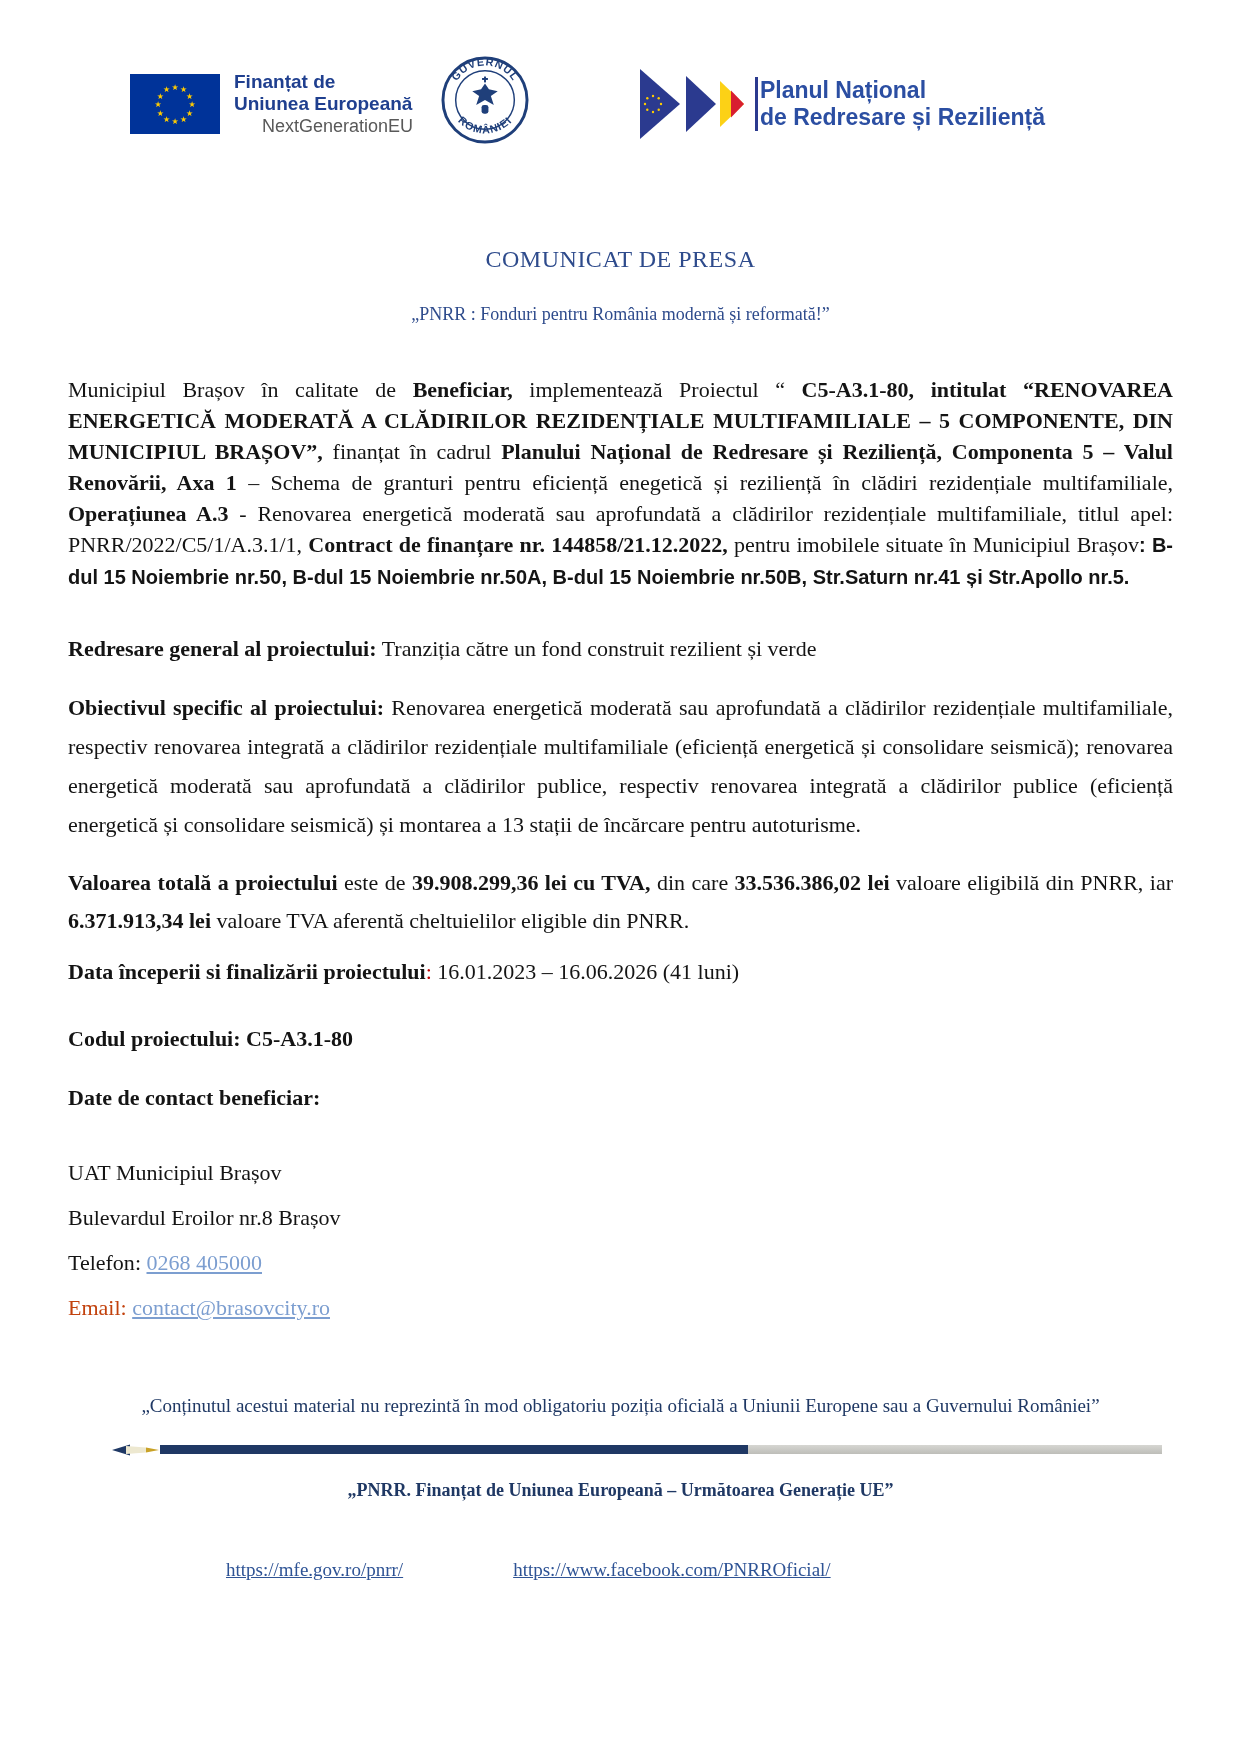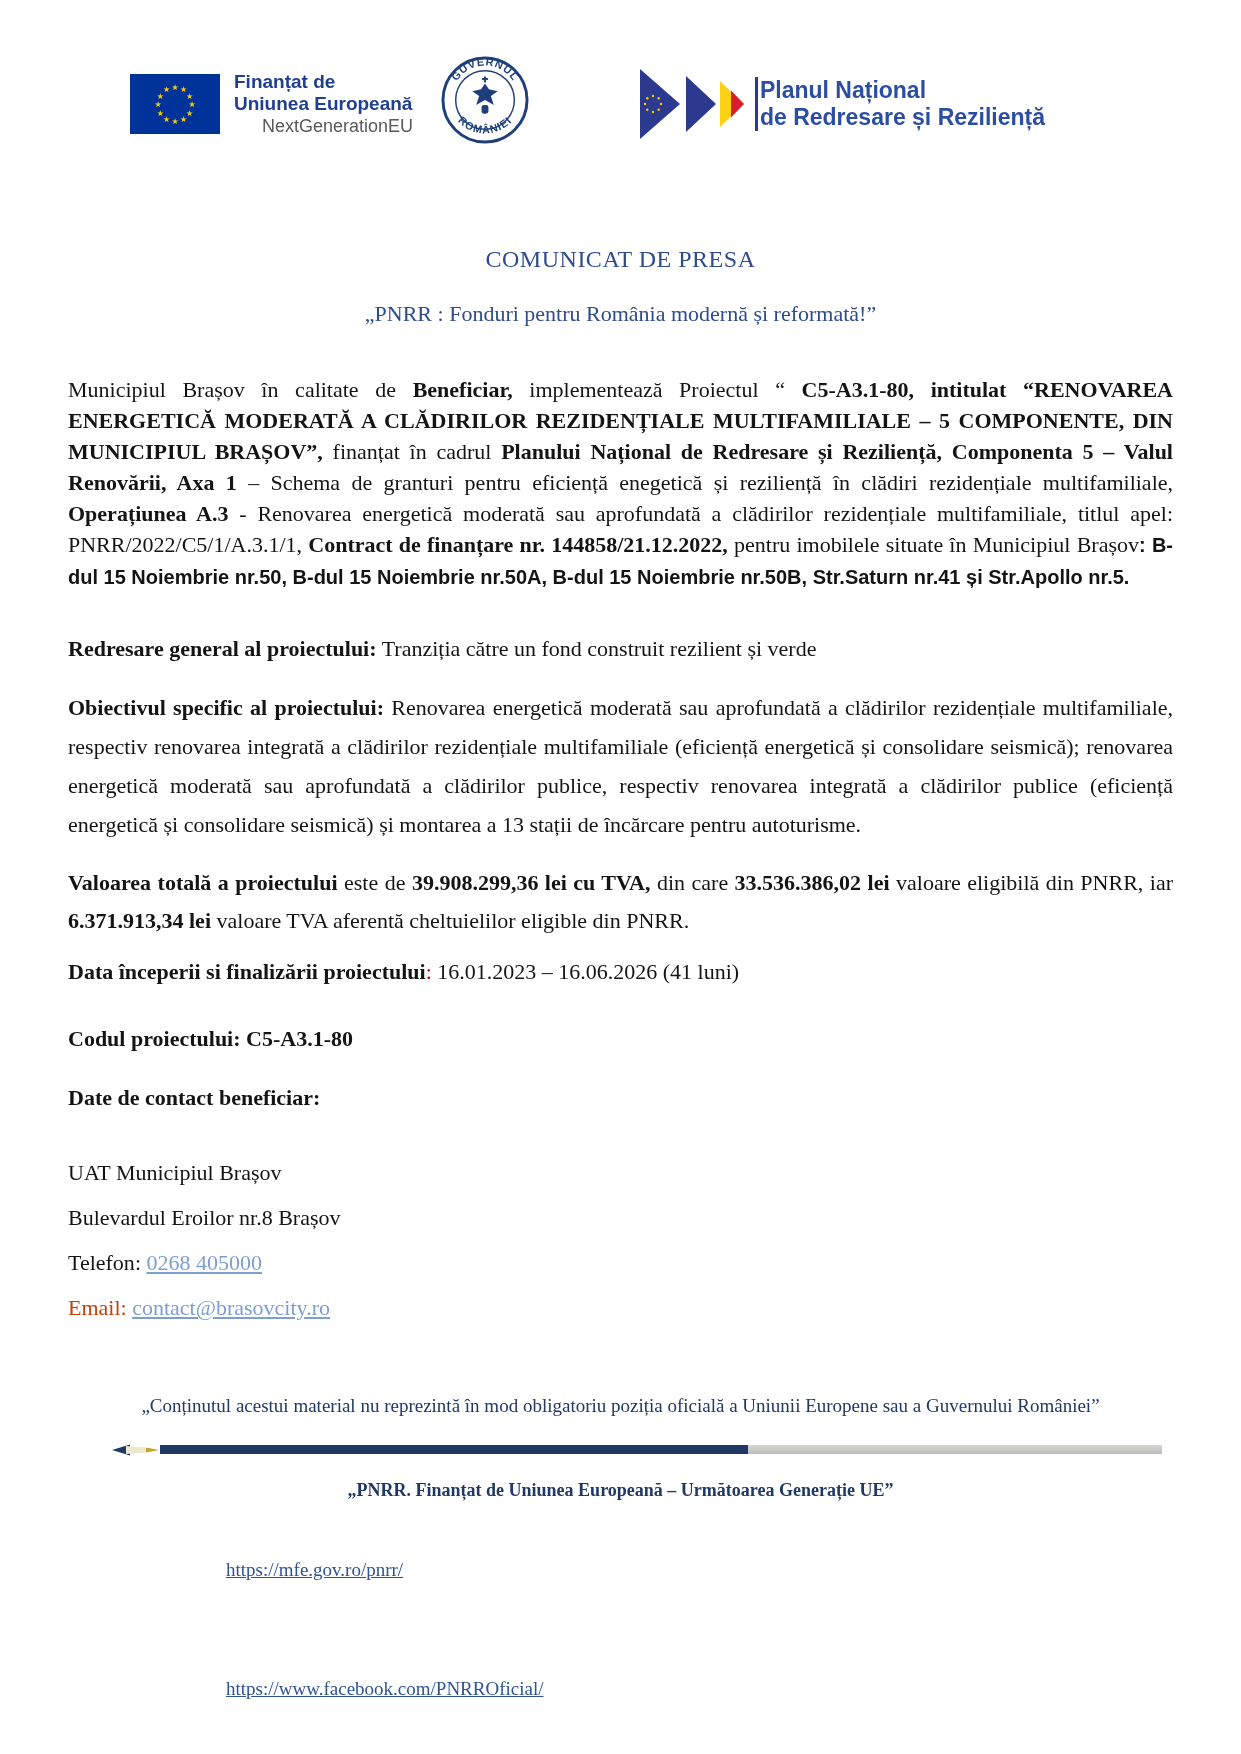--- a/index.html
+++ b/index.html
@@ -19,21 +19,21 @@
   .eu-strong{color:var(--eu-text,#1F3F8F);font-weight:bold;font-size:19px;}
   .eu-sub{color:#595959;font-size:18px;margin-left:28px;}
   .gov-seal{margin-left:auto;margin-right:auto;transform:translateX(-42px);}
   .pnrr-logo{display:flex;align-items:center;margin-right:128px;}
   .pnrr-text{margin-left:10px;border-left:3px solid var(--pnrr-navy,#2B3A8F);padding-left:2px;
     font-family:"Liberation Sans",sans-serif;font-weight:bold;font-size:23px;line-height:27px;
     color:var(--pnrr-blue,#2B4EA2);}
   
   h1.doc-title{margin:94px 0 0;text-align:center;font-size:24px;line-height:30px;
     font-weight:400;color:var(--title-blue,#2E4B8C);letter-spacing:.5px;}
-  h2.doc-subtitle{margin:26px 0 0;text-align:center;font-size:22px;line-height:28px;
+  h2.doc-subtitle{margin:26px 0 0;text-align:center;font-size:18px;line-height:28px;
     font-weight:400;color:var(--title-blue,#2E4B8C);}
   
   p{margin:0;}
   .j{text-align:justify;}
   .intro{margin-top:46px;}
   .obj-general{margin-top:40px;}
   .obj-specific{margin-top:24px;line-height:39px;}
   .value-par{margin-top:20px;line-height:38px;}
   .dates-par{margin-top:16px;}
   .code-par{margin-top:36px;}
@@ -45,21 +45,21 @@
   
   .apel{margin-top:40px;font-family:"Liberation Sans",sans-serif;font-size:20px;line-height:27px;
     color:var(--apel-blue,#2A4A99);text-indent:56px;text-align:justify;padding-right:10px;}
   
   .footnote{margin-top:70px;text-align:center;font-size:19px;line-height:25px;color:var(--navy,#1F3864);}
   .divider{margin:26px 0 0 44px;width:1050px;height:11px;display:flex;align-items:center;}
   .divider svg{display:block;}
   .bar-navy{height:9px;background:var(--navy,#1F3864);width:588px;}
   .bar-gray{height:9px;flex:1;background:linear-gradient(#d6d6d2,#bdbdb8);}
   .footer-statement{margin-top:20px;text-align:center;font-weight:bold;font-size:18px;color:var(--navy,#1F3864);}
-  .links-row{margin-top:48px;display:flex;padding-left:158px;gap:88px;font-size:19px;flex-direction:column;}
+  .links-row{margin-top:48px;display:flex;padding-left:158px;gap:110px;font-size:19px;}
   .links-row a{color:var(--url-blue,#2E5395);text-decoration:underline;cursor:pointer;}
 </style>
 </head>
 <body>
 
 <div class="page">
 
   <header class="logos">
     <div class="eu-logo">
       <svg class="eu-flag" width="90" height="60" viewBox="0 0 90 60">

